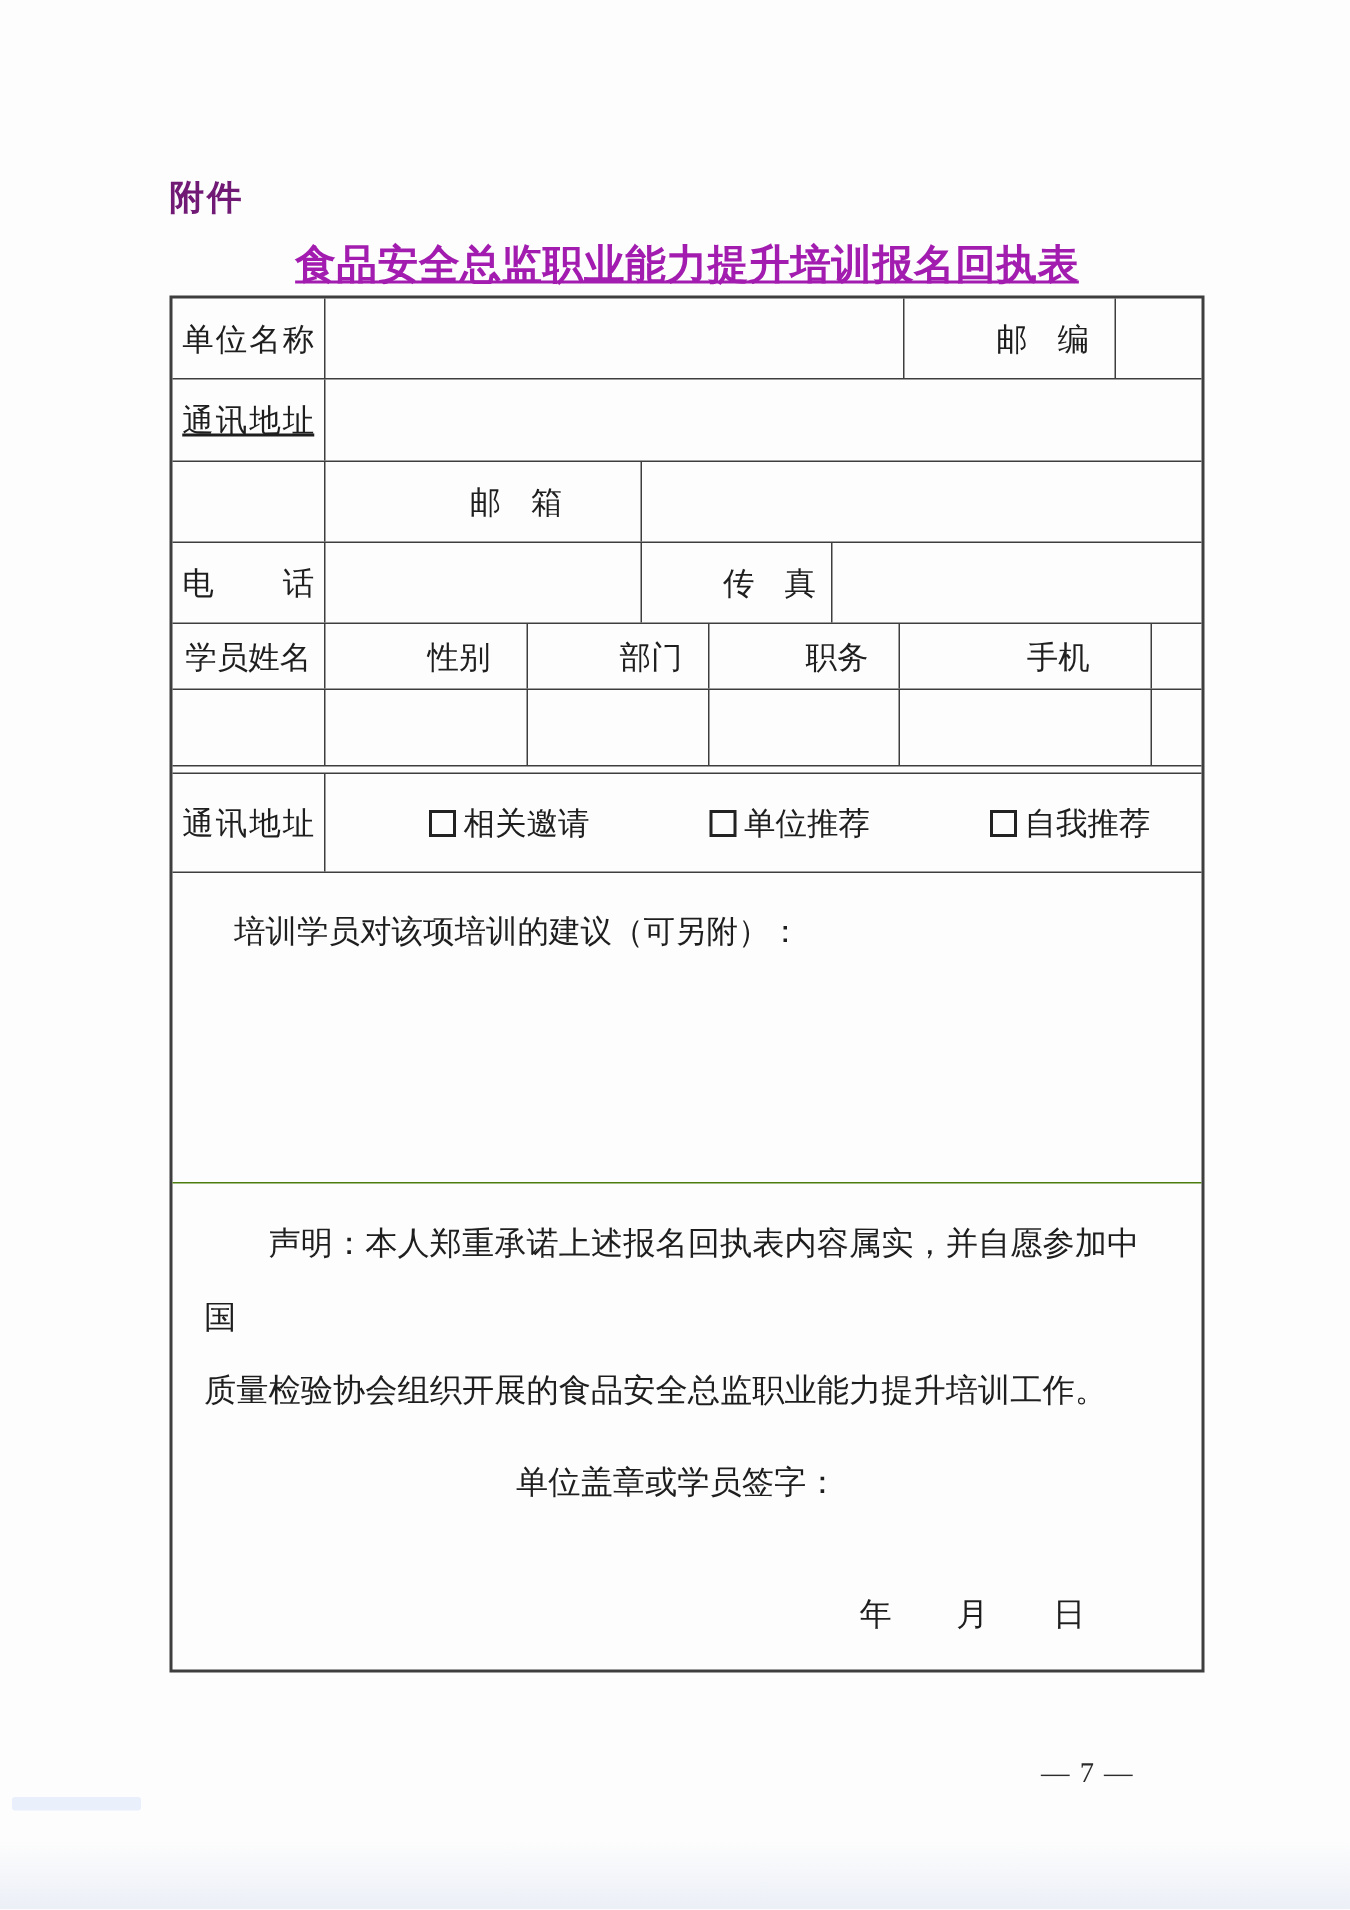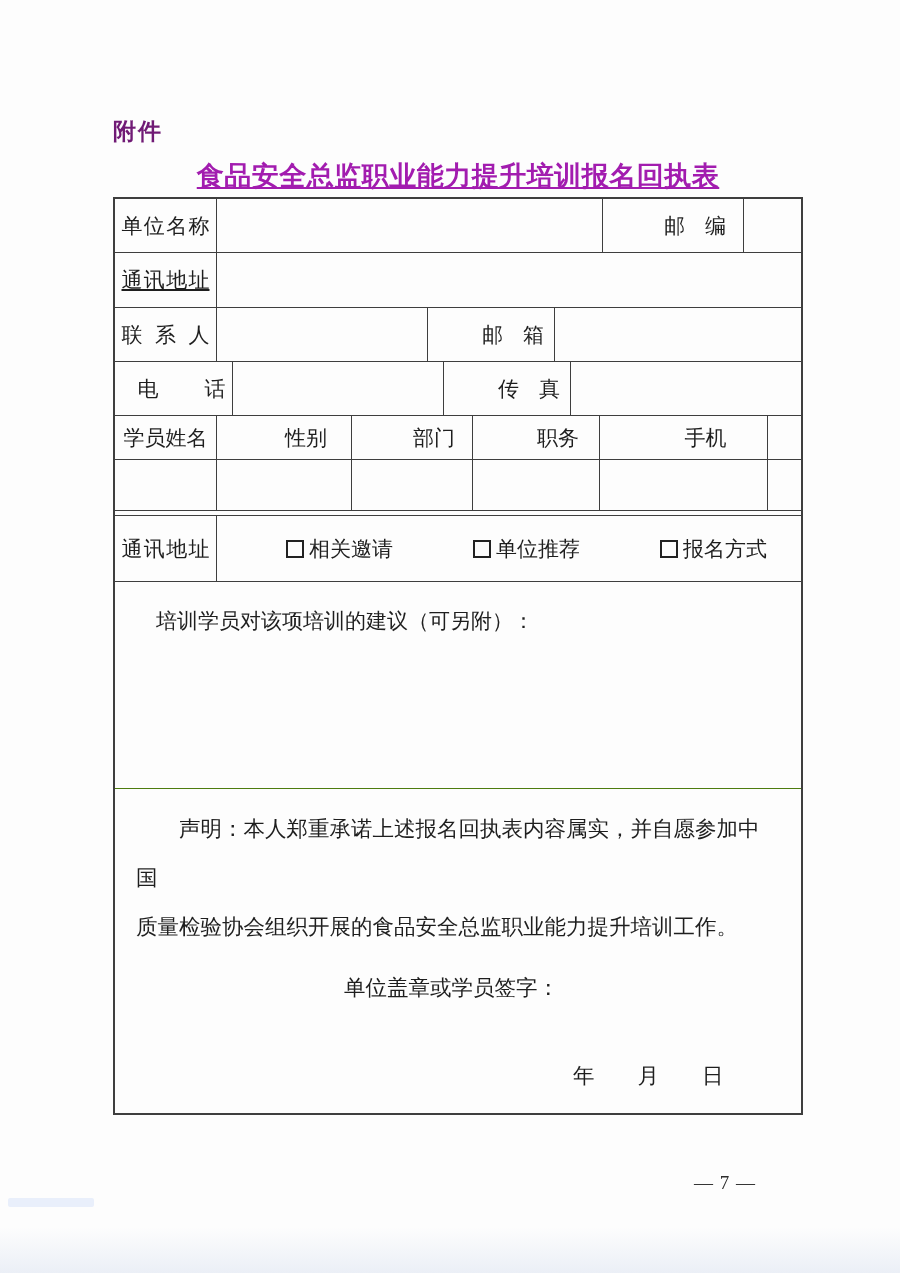--- a/index.html
+++ b/index.html
@@ -71,21 +71,21 @@
     display: flex;
     align-items: center;
     justify-content: center;
     overflow: hidden;
   }
   .tcell:last-child { border-right: none; }
 
   .r1 { grid-template-columns: 102px 342px 97px 1fr; height: 54px; }
   .r2 { grid-template-columns: 102px 1fr; height: 55px; text-decoration: underline; }
   .r3 { grid-template-columns: 102px 167px 83px 1fr; height: 54px; }
-  .r4 { grid-template-columns: 102px 167px 83px 1fr; height: 54px; padding-left: 16px; }
+  .r4 { grid-template-columns: 102px 167px 83px 1fr; height: 54px; }
   .r5 { grid-template-columns: 102px 91px 77px 83px 124px 1fr; height: 44px; }
   .r6 { grid-template-columns: 102px 91px 77px 83px 124px 1fr; height: 51px; }
   .rspacer { height: 5px; border-bottom: 1.5px solid #3e3e3e; }
   .r7 { grid-template-columns: 102px 1fr; height: 66px; }
   .r8 { display: block; height: 207px; border-bottom: 1px solid #4d7c0f; }
   .r9 { display: block; height: 324px; position: relative; border-radius: 12px; }
 
   
   .jlabel {
     display: inline-block;
@@ -167,23 +167,20 @@
     </div>
 
     <div class="trow r2">
       <div class="tcell">
         <span class="jlabel w88">通讯地址</span>
       </div>
       <div class="tcell"></div>
     </div>
 
     <div class="trow r3">
-      <div class="tcell">
-        <span class="jlabel w88">联系人</span>
-      </div>
       <div class="tcell"></div>
       <div class="tcell">
         <span class="jlabel w64">邮箱</span>
       </div>
       <div class="tcell"></div>
     </div>
 
     <div class="trow r4">
       <div class="tcell">
         <span class="jlabel w88">电话</span>
@@ -223,21 +220,21 @@
         <span class="option">
           <span class="cb"></span>
           <span>相关邀请</span>
         </span>
         <span class="option">
           <span class="cb"></span>
           <span>单位推荐</span>
         </span>
         <span class="option">
           <span class="cb"></span>
-          <span>报名方式</span>
+          <span>自我推荐</span>
         </span>
       </div>
     </div>
 
     <div class="trow r8">
       <div class="suggest-cell">培训学员对该项培训的建议（可另附）：</div>
     </div>
 
     <div class="trow r9">
       <div class="decl-text">

